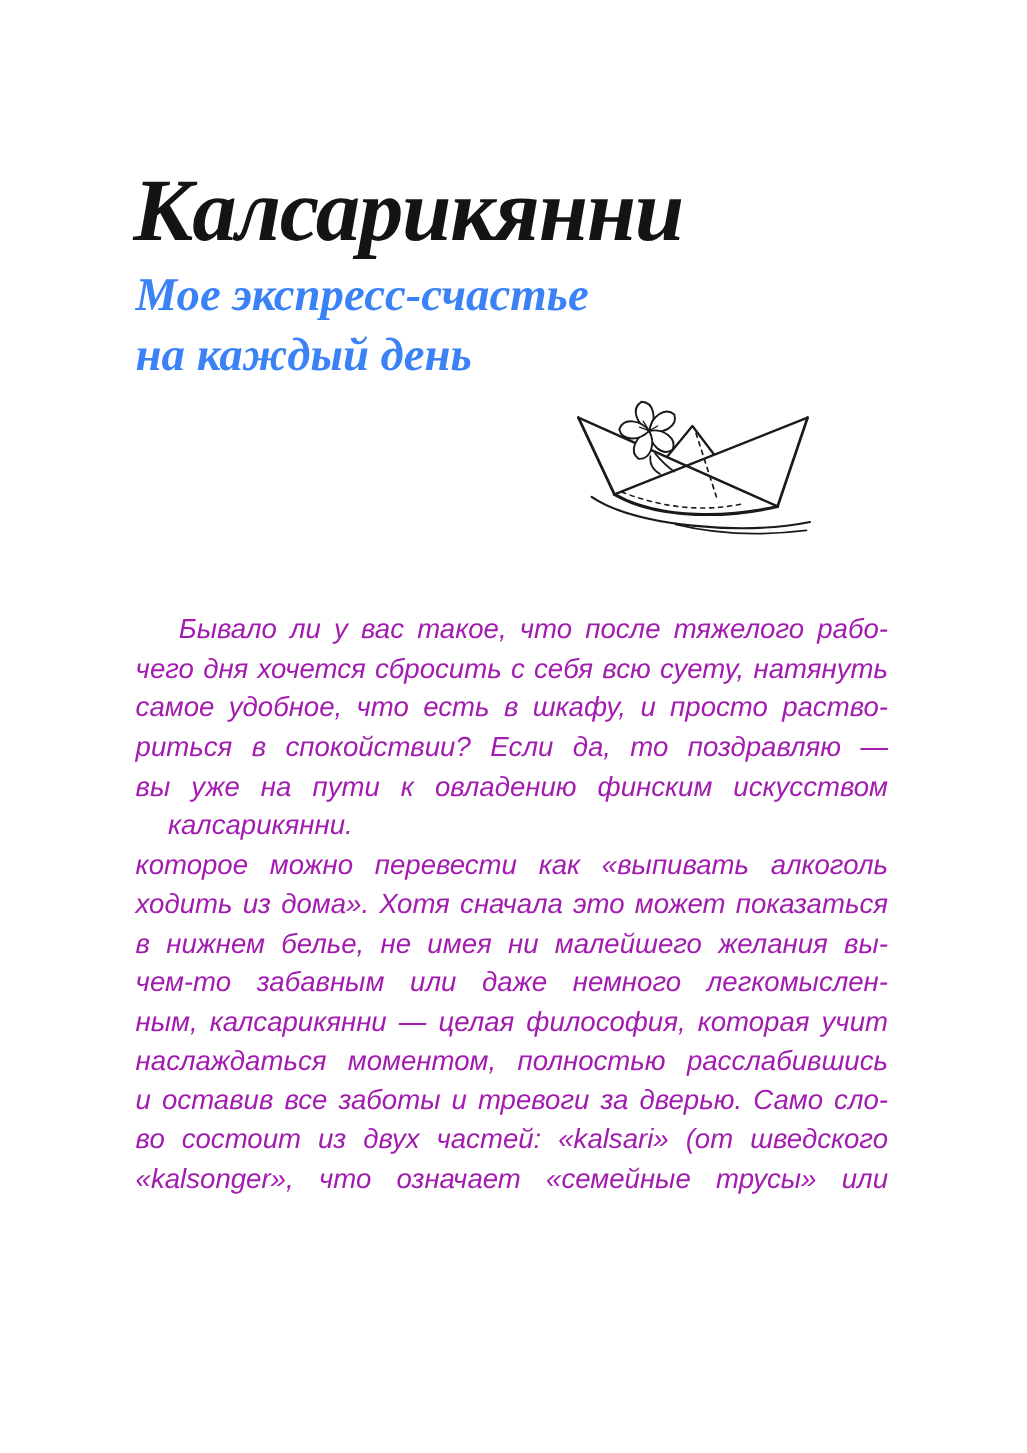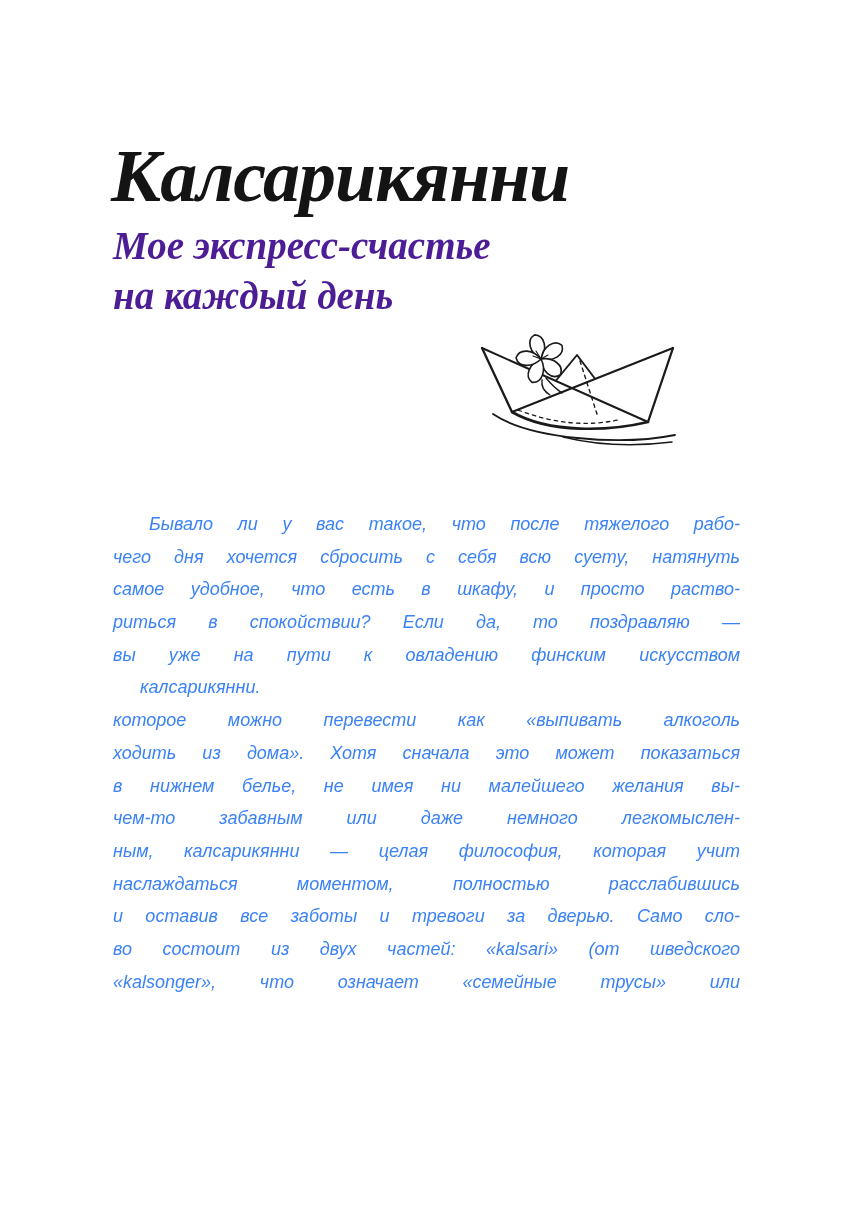--- a/index.html
+++ b/index.html
@@ -26,38 +26,38 @@
     white-space: nowrap;
   }
   .subtitle {
     position: absolute;
     left: 113px;
     top: 221px;
     font-family: "Liberation Serif", "DejaVu Serif", serif;
     font-weight: 700;
     font-size: 39px;
     line-height: 50px;
-    color: #4c1d95;
+    color: #3b82f6;
   }
   .subtitle .subtitle-line { white-space: nowrap; }
   .illustration {
     position: absolute;
     left: 470px;
     top: 330px;
     width: 230px;
     height: 128px;
   }
   .body-text {
     position: absolute;
     left: 113px;
     top: 508px;
     width: 627px;
-    font-size: 18px;
+    font-size: 23px;
     line-height: 32.7px;
-    color: #3b82f6;
+    color: #a21caf;
   }
   .body-text .line {
     text-align: justify;
     text-align-last: justify;
     height: 32.7px;
     overflow: visible;
   }
   .body-text .line.indent { text-indent: 36px; }
   .body-text .line.para-end { text-align-last: left; margin-left: 27px; }
 </style>

